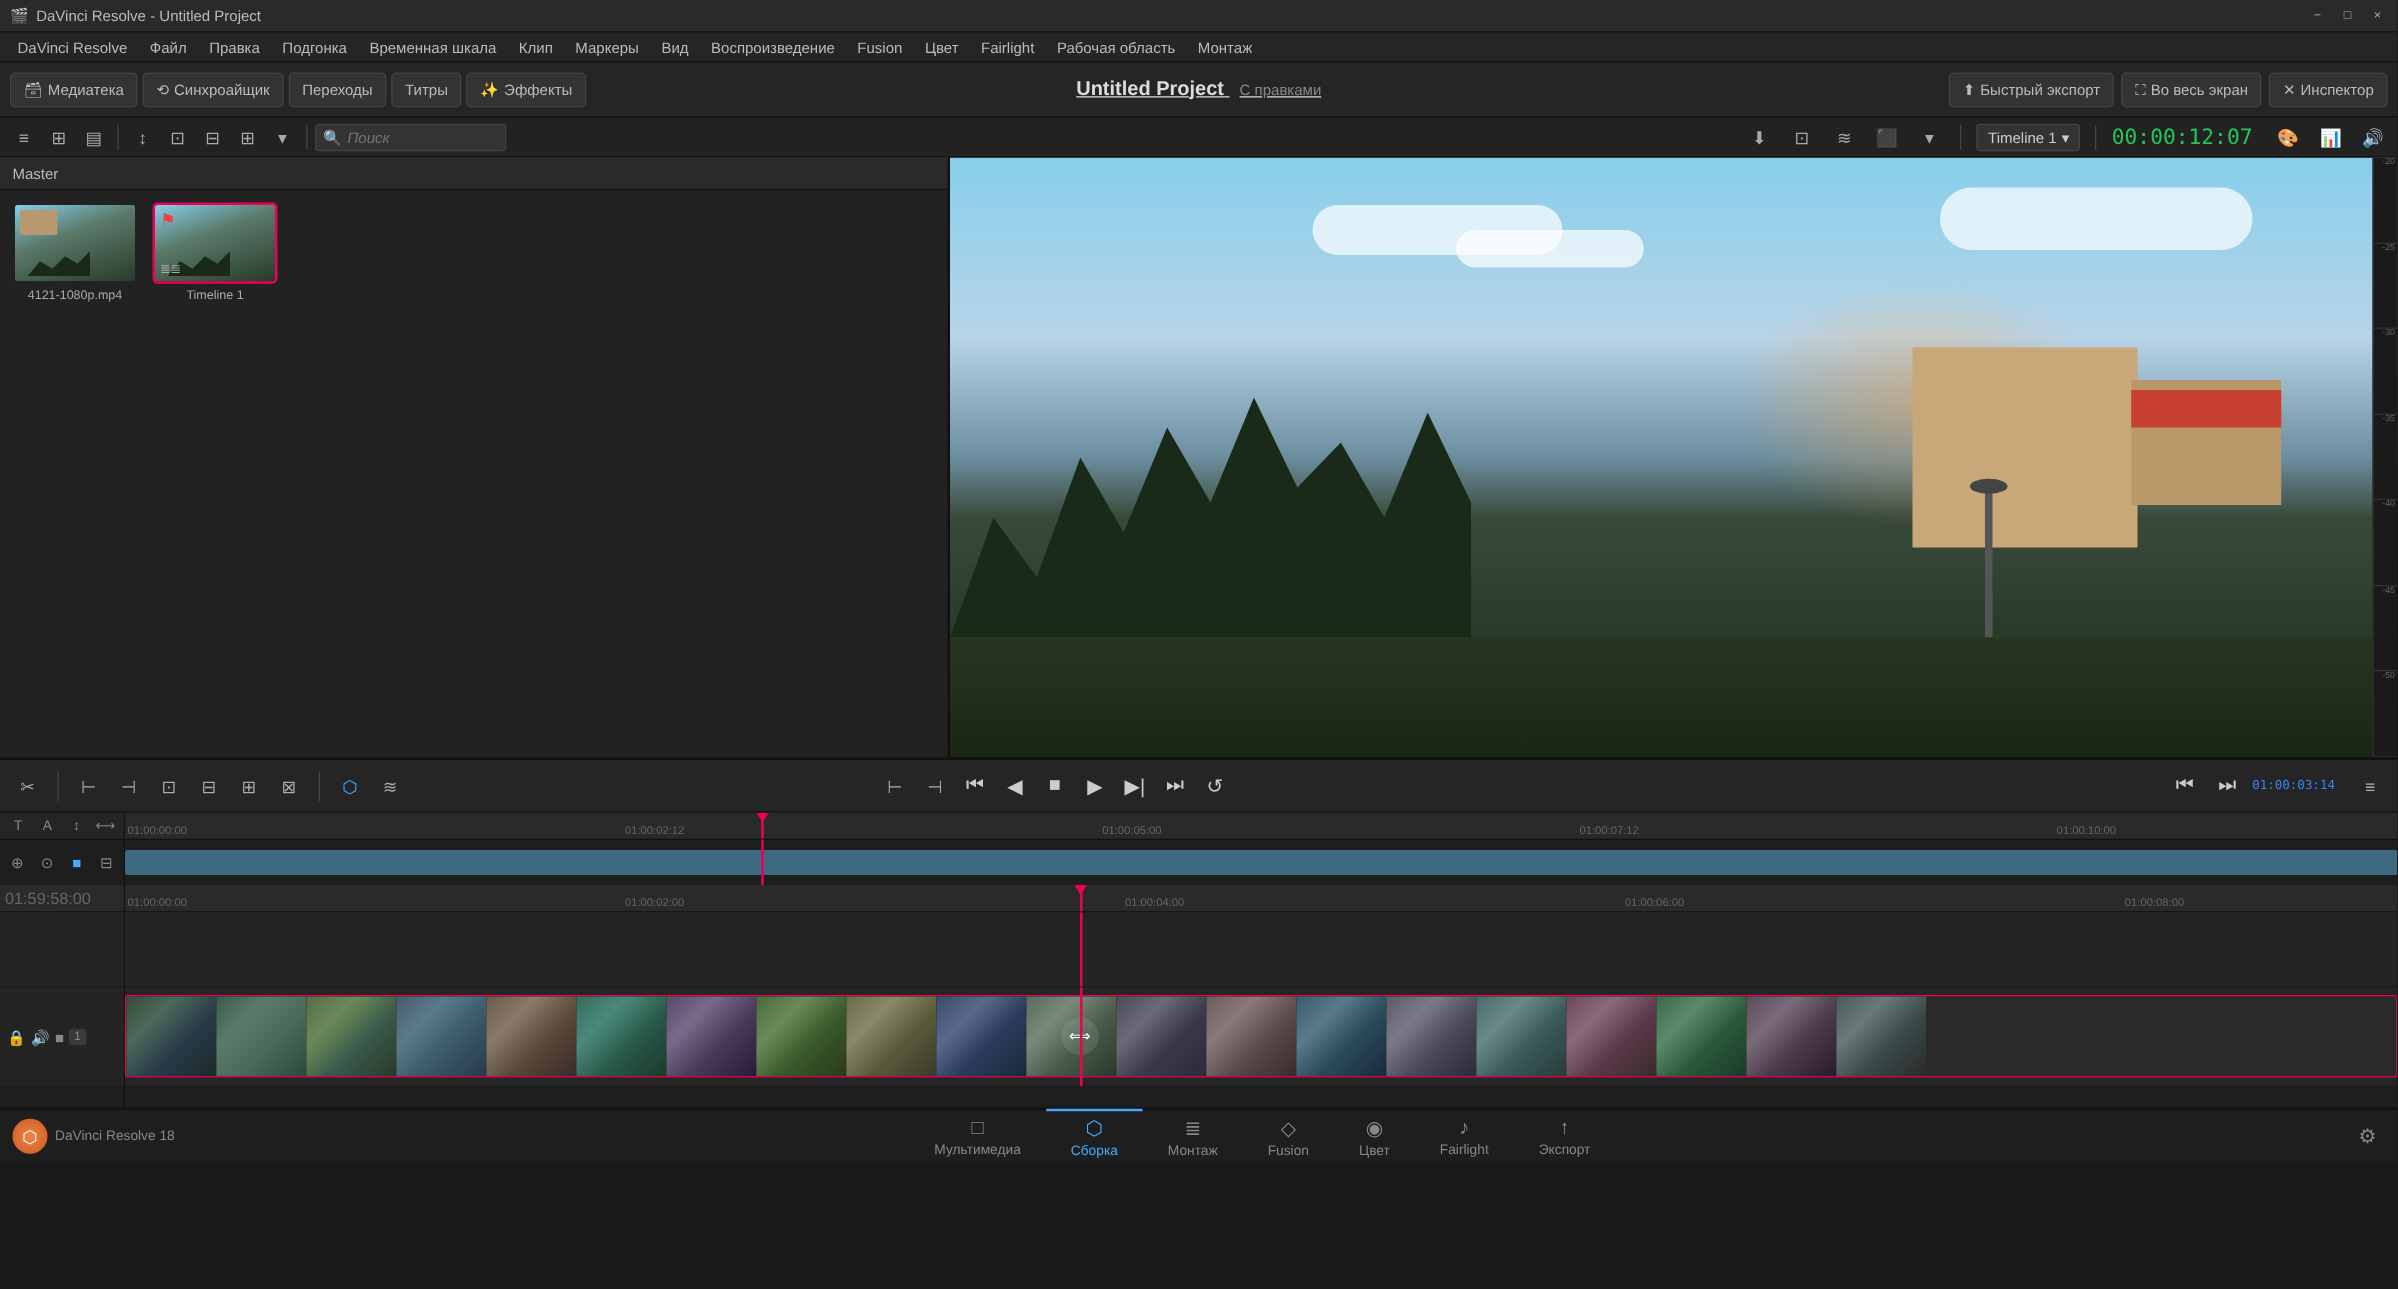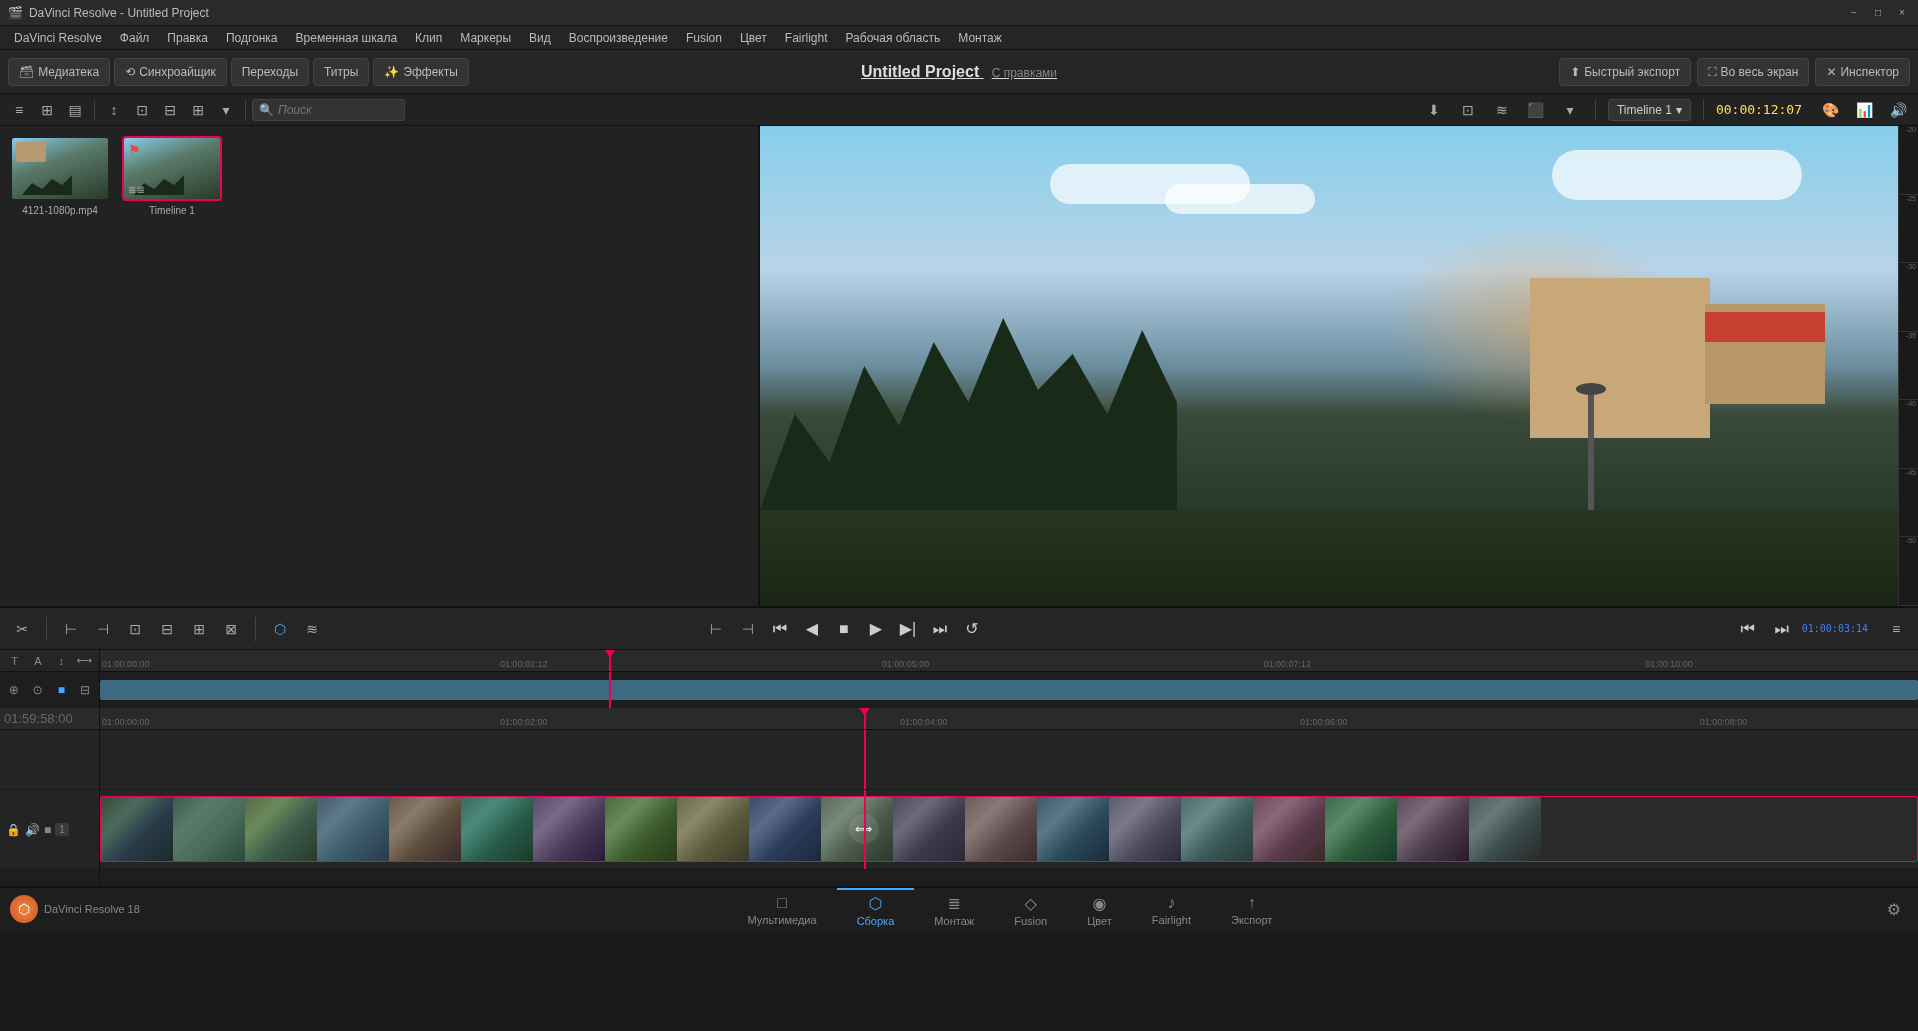--- a/index.html
+++ b/index.html
@@ -181,22 +181,22 @@
       border: 1px solid #444;
       border-radius: 3px;
       padding: 2px 8px;
       height: 22px;
       cursor: pointer;
       color: #ccc;
       font-size: 12px;
     }
     #timecode-display {
       margin-left: auto;
-      color: #fde047;
-      font-size: 13px;
+      color: #22c55e;
+      font-size: 17px;
       font-family: monospace;
       margin-right: 8px;
     }
 
     
     #main-content {
       display: flex;
       width: 100%;
       height: calc(100% - 26px - 24px - 44px - 32px - 44px); 
     }
@@ -740,20 +740,23 @@
     <span id="timecode-display">00:00:12:07</span>
     <div class="sec-btn">🎨</div>
     <div class="sec-btn">📊</div>
     <div class="sec-btn">🔊</div>
   </div>
 </div>
 
 <div id="main-content" style="height: 480px;">
 
   <div id="media-pool">
+    <div id="media-pool-header">
+      <span>Master</span>
+    </div>
     <div id="media-pool-content">
 
       <div class="media-thumb">
         <div class="thumb-img">
           <div style="width:100%;height:100%;background:linear-gradient(160deg,#87CEEB 0%,#5a7a6a 40%,#2a3a2a 100%);position:relative;">
             <div style="position:absolute;top:4px;left:4px;width:30px;height:20px;background:#b89870;border-radius:2px;"></div>
             <div style="position:absolute;bottom:4px;left:10px;width:50px;height:20px;background:#1a2a1a;clip-path:polygon(0 100%,20% 40%,40% 70%,60% 20%,80% 50%,100% 0,100% 100%);"></div>
           </div>
         </div>
         <span class="thumb-label">4121-1080p.mp4</span>

